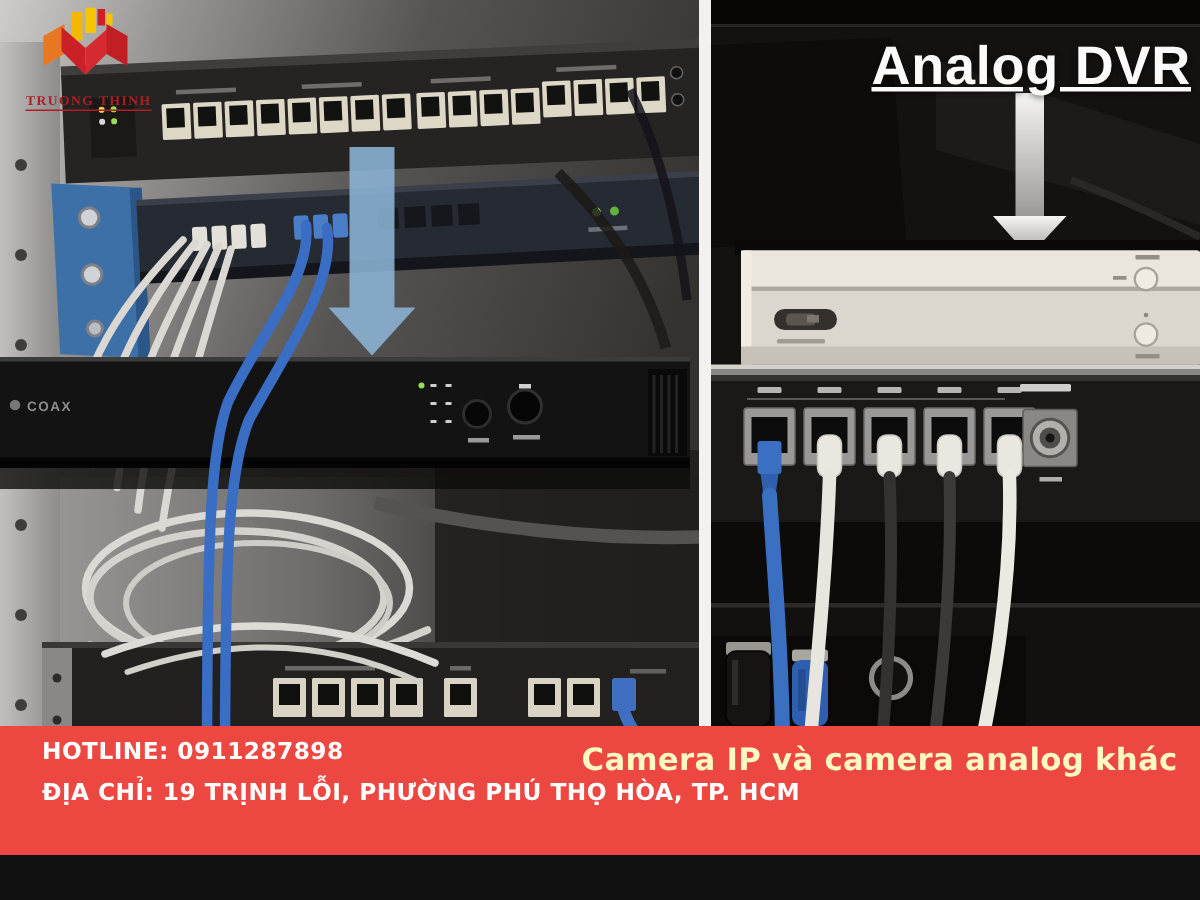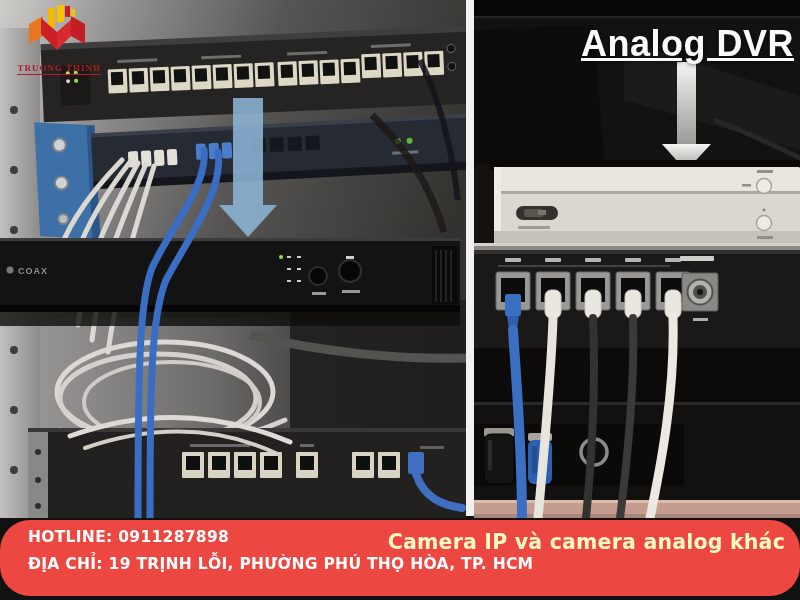--- a/index.html
+++ b/index.html
@@ -12,21 +12,21 @@
   .panel-right{left:474px;width:326px;}
   .photo-title{position:absolute;font-weight:bold;color:#fafafa;
                text-shadow:0 1px 4px rgba(0,0,0,.55);white-space:nowrap;}
   .title-left{left:92px;top:24px;font-size:35px;letter-spacing:.5px;}
   .title-right{right:6px;top:23px;font-size:36px;letter-spacing:.5px;text-decoration:underline;}
   .brand{position:absolute;left:13px;top:5px;width:88px;text-align:right;}
   .brand-mark{display:block;margin:0 auto;}
   .brand-name{display:inline-block;margin-top:1px;font-family:"Liberation Serif",serif;
               font-weight:bold;font-size:9px;color:#b01e24;letter-spacing:1px;
               border-bottom:1px solid #b01e24;padding-bottom:1px;white-space:nowrap;}
-  .footer{position:absolute;left:0;top:520px;width:800px;height:76px;z-index:20;border-radius:30px;}
+  .footer{position:absolute;left:0;top:484px;width:800px;height:86px;z-index:20;}
   .contact{position:absolute;left:28px;top:4px;color:#fff;font-weight:bold;
            font-size:15.5px;line-height:27px;letter-spacing:.3px;
            font-family:"DejaVu Sans","Liberation Sans",sans-serif;white-space:nowrap;}
   .question{position:absolute;right:15px;top:8px;text-align:right;color:#fef9c3;
             font-weight:bold;font-size:20.5px;line-height:29px;letter-spacing:.2px;
             font-family:"DejaVu Sans","Liberation Sans",sans-serif;white-space:nowrap;}
 </style>
 </head>
 <body>
 

